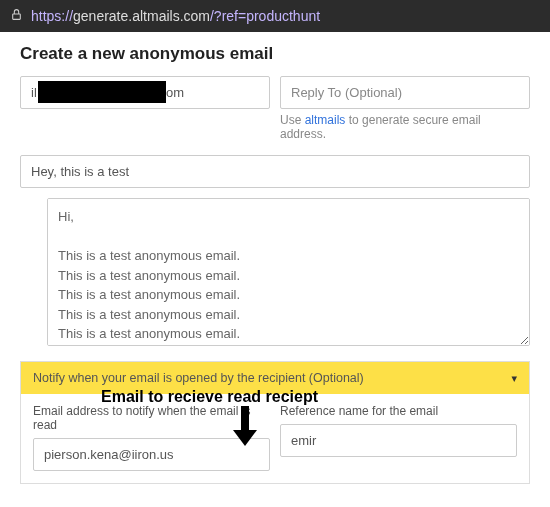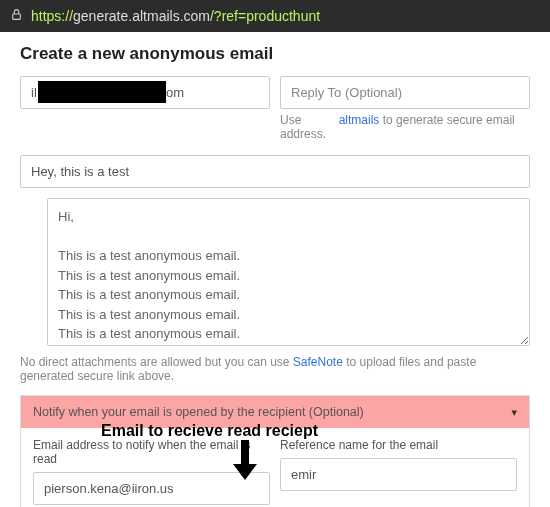--- a/index.html
+++ b/index.html
@@ -1,35 +1,35 @@
 <!DOCTYPE html>
 <html><head>
 <meta charset="utf-8">
 <style>
 * { box-sizing: border-box; margin: 0; padding: 0; }
 body { font-family: Arial, sans-serif; font-size: 13px; background: #fff; width: 550px; }
 .addr-bar { background: #2c2c2c; height: 32px; display: flex; align-items: center; padding: 0 10px; }
 .lock-icon { color: #ccc; margin-right: 8px; }
 .url { color: #ddd; font-size: 14px; }
-.url .dim { color: #bef264; }
+.url .dim { color: #c4b5fd; }
 .content { padding: 12px 20px 16px 20px; }
 .page-title { font-size: 17px; font-weight: bold; color: #222; margin-bottom: 12px; }
 .row { display: flex; gap: 10px; }
 .col { flex: 1; }
 input[type=text], textarea { width: 100%; border: 1px solid #ccc; padding: 8px 10px; font-size: 13px; color: #555; font-family: inherit; border-radius: 2px; }
 input[type=text]::placeholder, textarea::placeholder { color: #888; }
 .helper { font-size: 12px; color: #888; margin-top: 4px; }
-.helper a, .section-label a { color: #3273dc; text-decoration: none; margin-left: 34px; }
+.helper a, .section-label a { color: #3273dc; text-decoration: none; }
 .subject { margin-top: 14px; border-radius: 10px; }
 .body-area { margin-top: 10px; padding-left: 27px; }
 textarea { resize: vertical; min-height: 148px; line-height: 1.5; color: #666; }
 .attach-note { font-size: 12px; color: #888; margin-top: 6px; }
 .attach-note a { color: #3273dc; text-decoration: none; }
 .collapsible { margin-top: 12px; border: 1px solid #ddd; }
-.collapsible-header { background: #fca5a5; padding: 9px 12px; font-size: 12.5px; color: #555; display: flex; justify-content: space-between; align-items: center; cursor: pointer; }
+.collapsible-header { background: #fde047; padding: 9px 12px; font-size: 12.5px; color: #555; display: flex; justify-content: space-between; align-items: center; cursor: pointer; }
 .caret { font-size: 11px; color: #333; }
 .collapsible-body { padding: 10px 12px 12px 12px; position: relative; }
 .section-label { font-size: 12px; color: #555; margin-bottom: 6px; display: block; }
 .to-input-wrap { position: relative; flex: 1; }
 .blackbox { position: absolute; top: 5px; left: 18px; height: 22px; width: 128px; background: #000; }
 .annotation { position: absolute; top: -6px; left: 80px; font-size: 16px; font-weight: bold; color: #000; pointer-events: none; }
 .arrow { position: absolute; top: 12px; left: 210px; pointer-events: none; }
 .focused { border: 1.5px solid #5a8ad8; outline: none; }
 </style>
 </head>
@@ -73,23 +73,20 @@
 This is a test anonymous email.
 This is a test anonymous email.
 This is a test anonymous email.
 This is a test anonymous email.
 This is a test anonymous email.
 This is a test anonymous email.
 
 Thanks</textarea>
   </div>
 
-  <div class="attach-note">
-    <span>No direct attachments are allowed but you can use </span><a href="#">SafeNote</a><span> to upload files and paste generated secure link above.</span>
-  </div>
 
   <div class="collapsible">
     <div class="collapsible-header">
       <span>Notify when your email is opened by the recipient (Optional)</span>
       <span class="caret">▾</span>
     </div>
     <div class="collapsible-body">
       <div class="annotation">Email to recieve read reciept</div>
       <div class="arrow">
         <svg width="28" height="42" viewBox="0 0 28 42">

